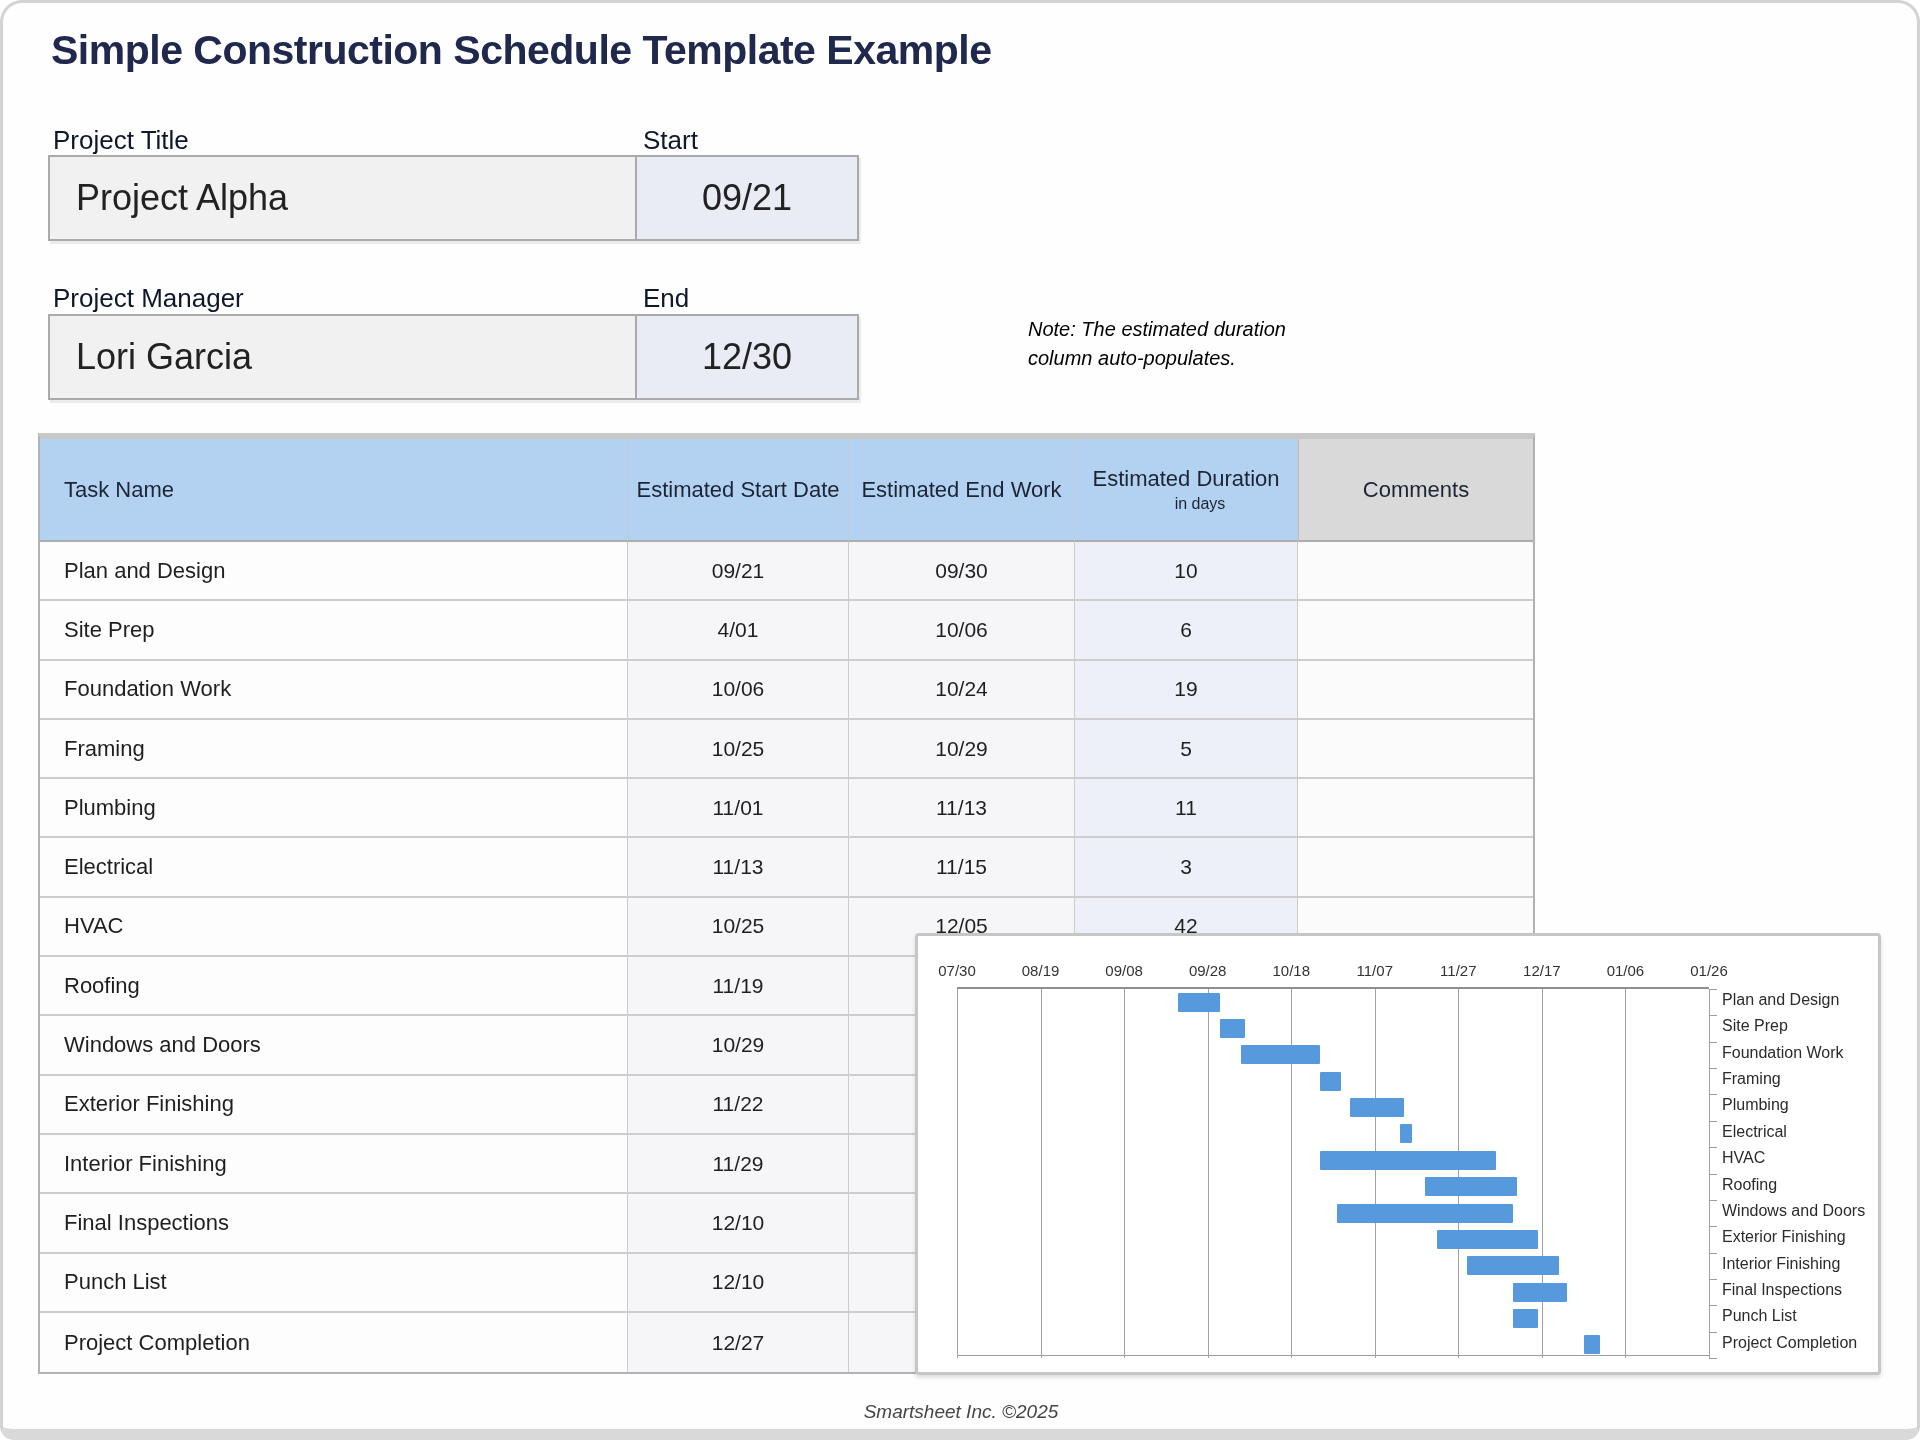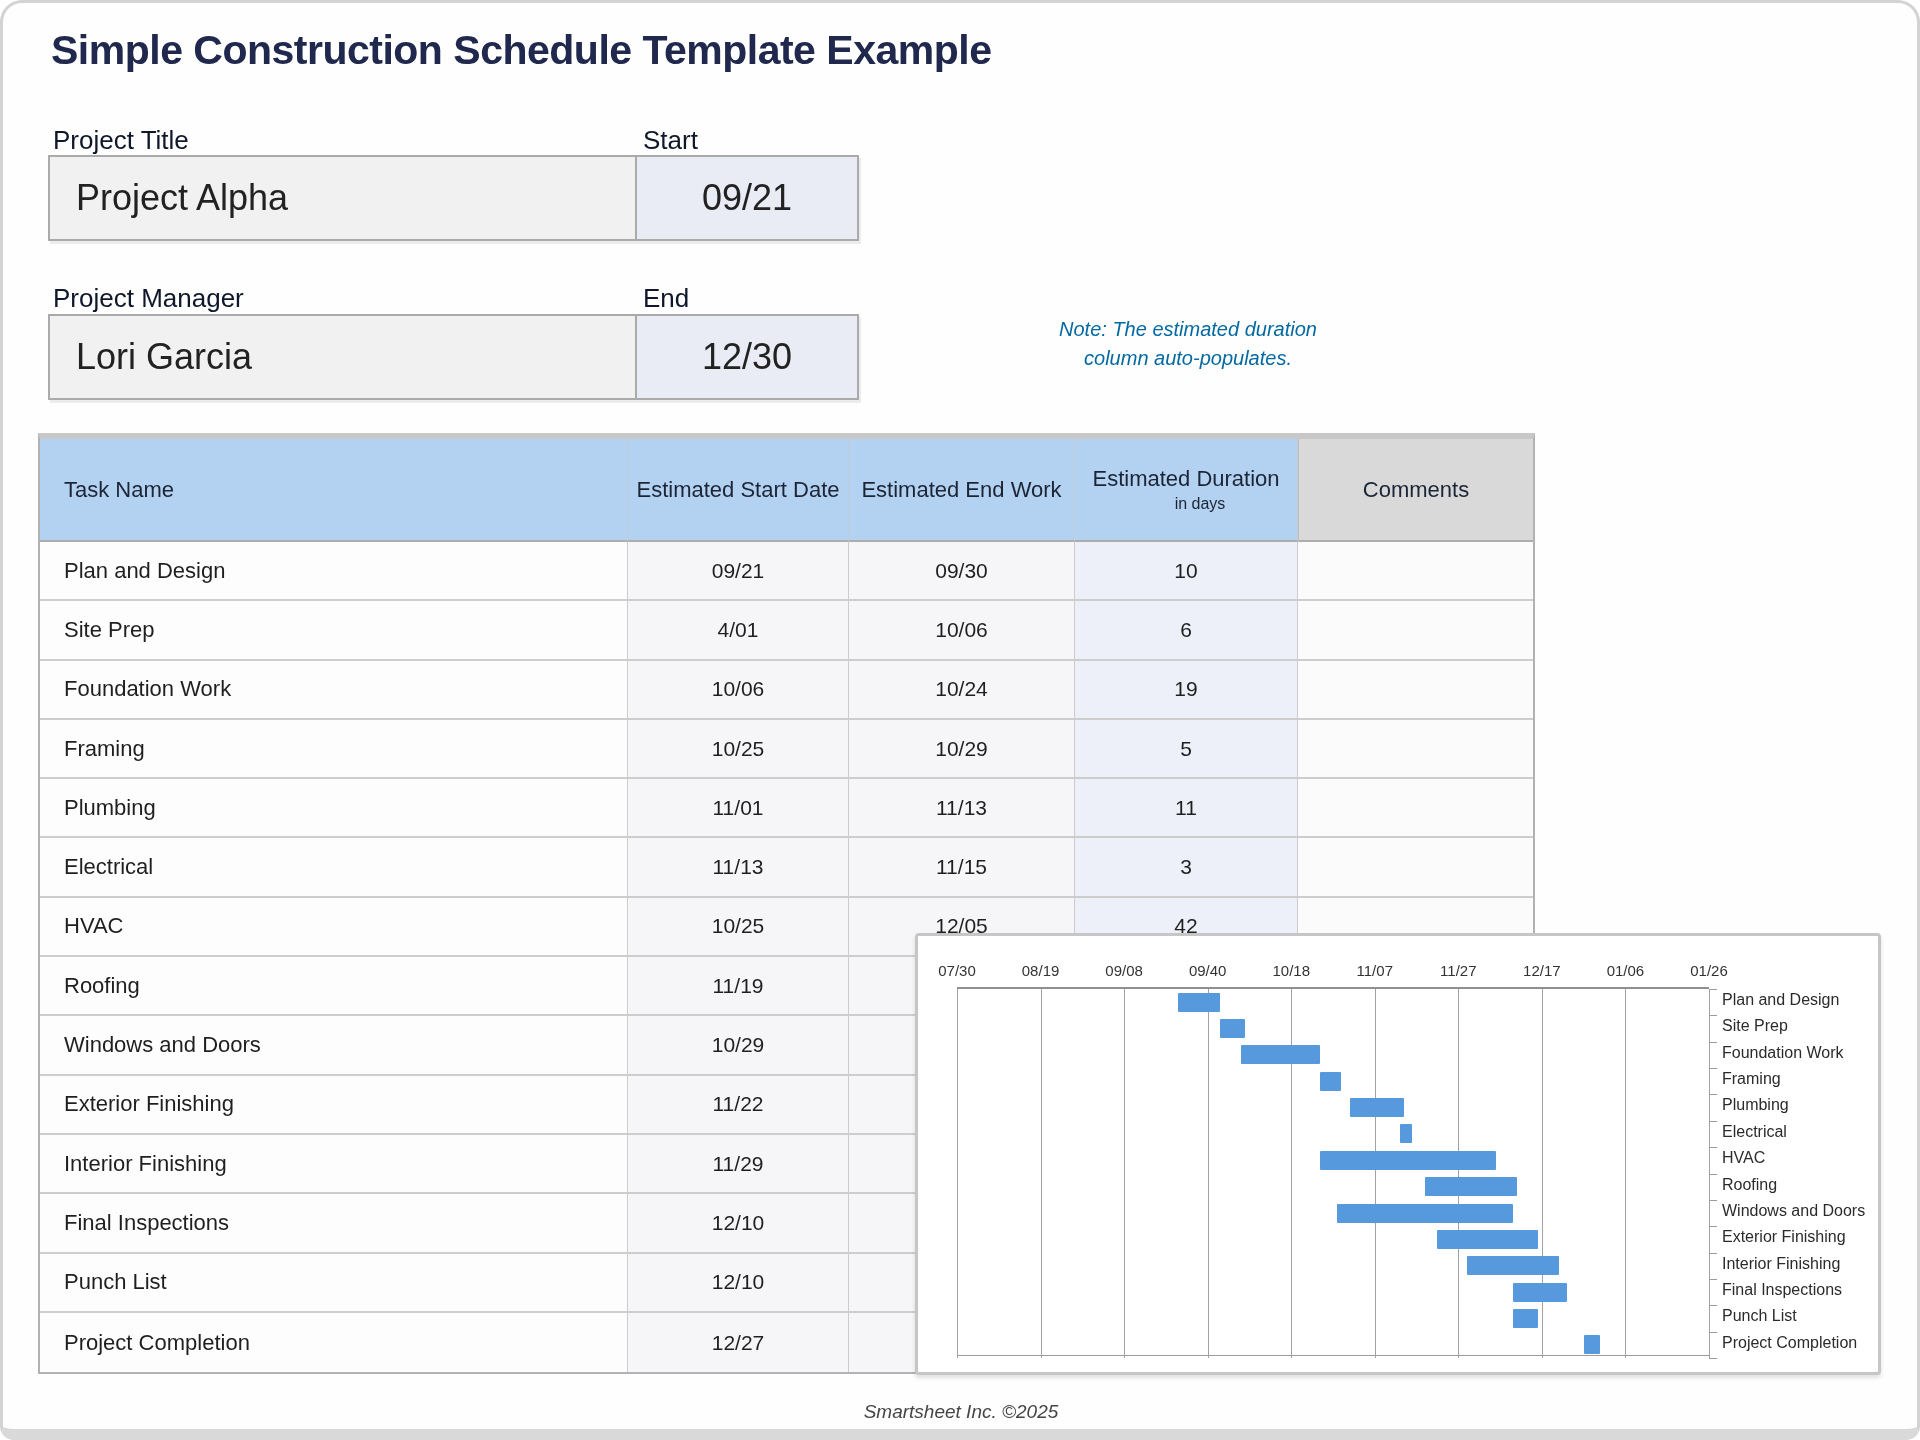--- a/index.html
+++ b/index.html
@@ -38,22 +38,22 @@
   }
   .field-date {
     flex:1; height:100%; background:#e9ebf5;
     border:2px solid #aaaaaa; border-left:1px solid #aaaaaa;
     display:flex; align-items:center; justify-content:center;
     font-size:36px; color:#222;
   }
   
   .note-block {
     position:absolute; left:1025px; top:312px; width:320px;
-    font-size:20px; font-style:italic; color:#0369a1;
-    text-align:center; line-height:1.45;
+    font-size:20px; font-style:italic; color:#000000;
+    text-align:left; line-height:1.45;
   }
   
   .sched-table {
     position:absolute; left:35px; top:430px; width:1497px;
     border:2px solid #b2b2b2; border-top:6px solid #c8c8c8;
     background:#ffffff;
   }
   .thead { display:grid; grid-template-columns:588px 221px 226px 223px 1fr; height:103px; }
   .th {
     display:flex; flex-direction:column; align-items:center; justify-content:center;
@@ -247,21 +247,21 @@
       </div>
   </div>
 
   <div class="page-footer">Smartsheet Inc. ©2025</div>
 
   <div class="gantt-card">
     <div>
         <div class="gtick-label" style="left: 39px;">07/30</div>
         <div class="gtick-label" style="left: 122.556px;">08/19</div>
         <div class="gtick-label" style="left: 206.111px;">09/08</div>
-        <div class="gtick-label" style="left: 289.667px;">09/40</div>
+        <div class="gtick-label" style="left: 289.667px;">09/28</div>
         <div class="gtick-label" style="left: 373.222px;">10/18</div>
         <div class="gtick-label" style="left: 456.778px;">11/07</div>
         <div class="gtick-label" style="left: 540.333px;">11/27</div>
         <div class="gtick-label" style="left: 623.889px;">12/17</div>
         <div class="gtick-label" style="left: 707.444px;">01/06</div>
         <div class="gtick-label" style="left: 791px;">01/26</div>
       </div>
     <div class="gantt-plot">
         <div class="gridline" style="left: 0px;"></div>
         <div class="gridline" style="left: 83.5556px;"></div>

